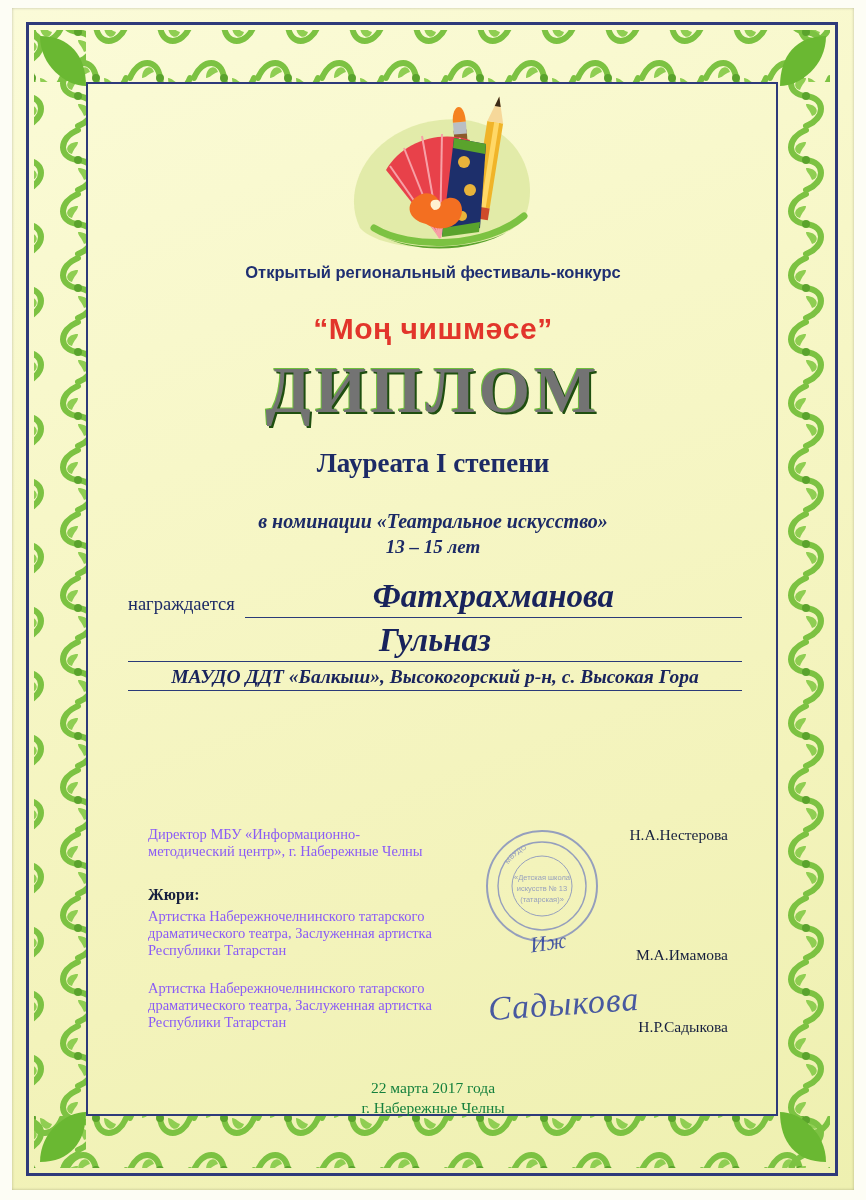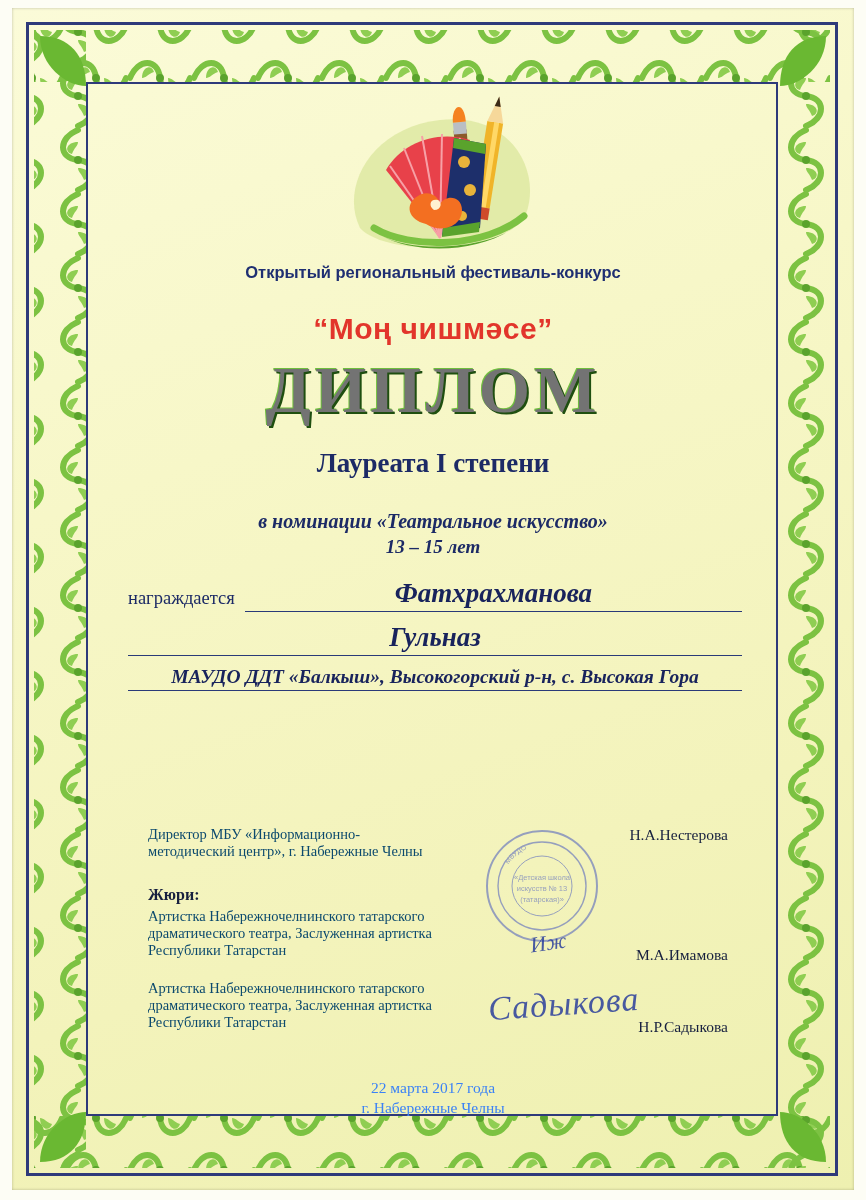--- a/index.html
+++ b/index.html
@@ -131,21 +131,21 @@
     white-space: nowrap;
     padding-right: 10px;
     padding-bottom: 3px;
   }
   .row .value {
     flex: 1;
     border-bottom: 1.6px solid #2a3a78;
     text-align: center;
     font-style: italic;
     font-weight: bold;
-    font-size: 27px;
+    font-size: 33px;
     color: #18235c;
     padding-bottom: 2px;
   }
   .row.full .value {
     font-size: 19.5px;
     text-align: center;
     font-style: italic;
     font-weight: bold;
   }
   .row.rukov .value { font-size: 24px; }
@@ -162,21 +162,21 @@
     width: 580px;
   }
   .sig-row {
     display: flex;
     justify-content: space-between;
     align-items: flex-start;
   }
   .sig-left {
     font-size: 14.5px;
     line-height: 17px;
-    color: #0c4a6e;
+    color: #8b5cf6;
     max-width: 370px;
   }
   .sig-right {
     font-size: 15.5px;
     color: #17203f;
     white-space: nowrap;
     font-weight: 500;
   }
   #director { top: 826px; }
   #jury-label {
@@ -189,21 +189,21 @@
   #jury1 { top: 908px; }
   #jury2 { top: 980px; }
 
   .footer {
     position: absolute;
     left: 120px; top: 1078px;
     width: 626px;
     text-align: center;
     font-size: 15.5px;
     line-height: 20px;
-    color: #3b82f6;
+    color: #15803d;
   }
 
   
   .stamp {
     position: absolute;
     left: 482px; top: 826px;
     width: 120px; height: 120px;
     opacity: .55;
   }
   .handsign {

